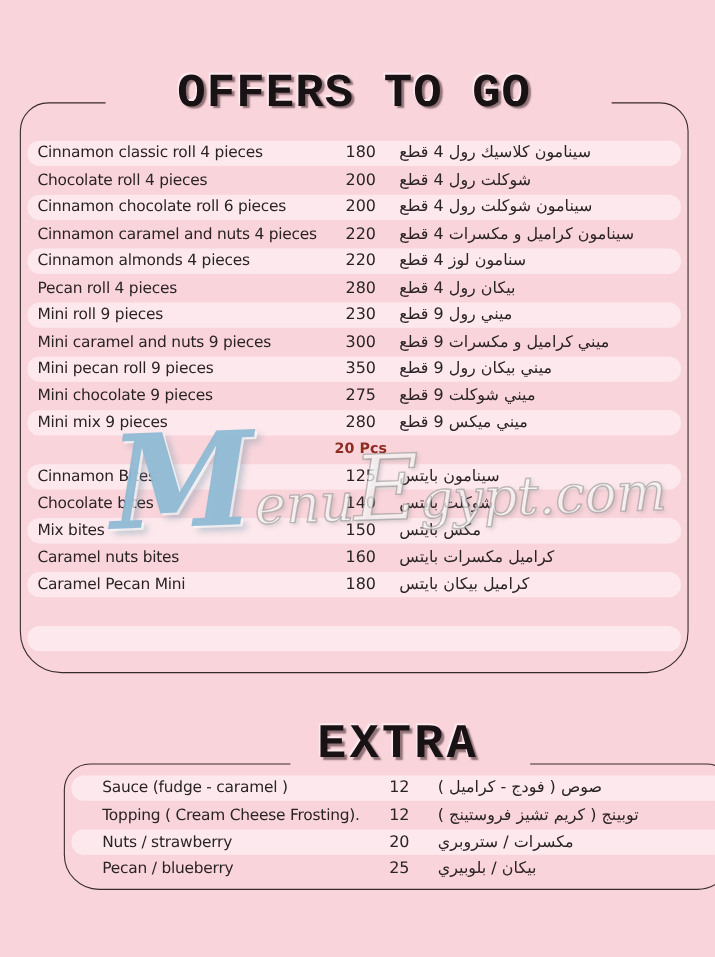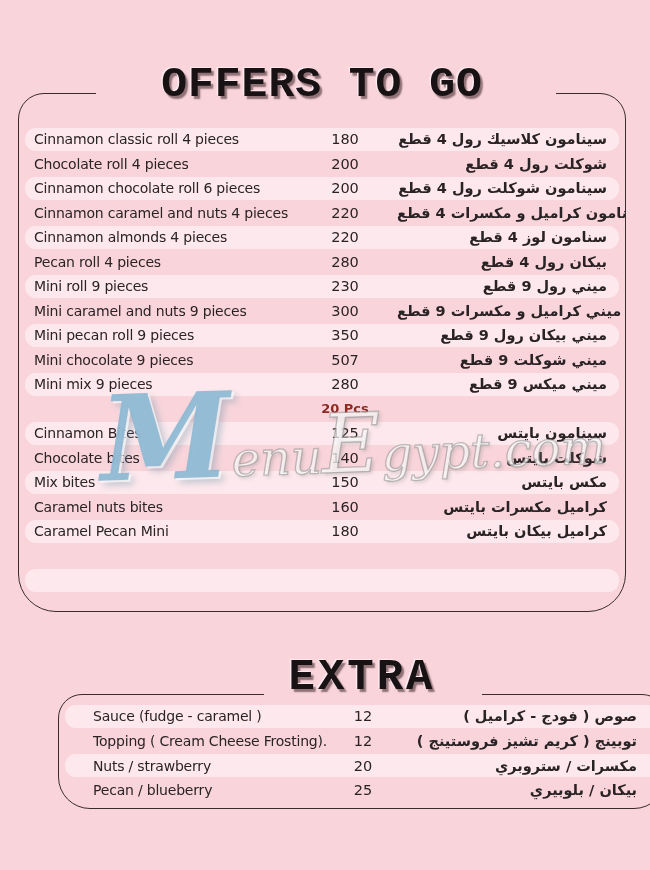--- a/index.html
+++ b/index.html
@@ -30,35 +30,35 @@
   }
   #offers-box .rows { padding-top: 33px; }
   #extra-box  .rows { padding-top: 9px; }
 
   .row {
     position: relative;
     display: grid;
     align-items: center;
     box-sizing: border-box;
   }
-  #offers-box .row { height: 24.5px; grid-template-columns: 259px 70px 1fr; padding: 0 18px 0 15px; gap: 17px; }
+  #offers-box .row { height: 24.5px; grid-template-columns: 259px 70px 1fr; padding: 0 18px 0 15px; }
   #extra-box  .row { height: 24.7px; grid-template-columns: 235px 70px 1fr; padding: 0 28px 0 34px; }
 
   .row::before {
     content: "";
     position: absolute;
     left: 6px; right: 6px; top: 1px; bottom: 1px;
     border-radius: 11px;
     z-index: -1;
   }
   .row:nth-child(odd)::before { background: #fde9ed; }
 
   .en    { font-size: 14px; white-space: nowrap; letter-spacing: -0.2px; }
   .price { font-size: 14.5px; text-align: center; }
-  .ar    { font-size: 14.5px; text-align: right; direction: rtl; white-space: nowrap; font-weight: bold; }
+  .ar    { font-size: 14.5px; text-align: left; direction: rtl; white-space: nowrap; }
 
   .pcs { color: #8e2c24; font-weight: 700; font-size: 13px; }
 
   .gap-mask {
     position: absolute;
     top: -4px; height: 8px;
     background: #f9d5db;
     z-index: 2;
   }
   #offers-box .gap-mask { left: 77px;  width: 460px; }
@@ -154,21 +154,21 @@
       <span class="price">300</span>
       <span class="ar">ميني كراميل و مكسرات 9 قطع</span>
     </div>
     <div class="row">
       <span class="en">Mini pecan roll 9 pieces</span>
       <span class="price">350</span>
       <span class="ar">ميني بيكان رول 9 قطع</span>
     </div>
     <div class="row">
       <span class="en">Mini chocolate 9 pieces</span>
-      <span class="price">507</span>
+      <span class="price">275</span>
       <span class="ar">ميني شوكلت 9 قطع</span>
     </div>
     <div class="row">
       <span class="en">Mini mix 9 pieces</span>
       <span class="price">280</span>
       <span class="ar">ميني ميكس 9 قطع</span>
     </div>
 
     <div class="row">
       <span class="en"></span>

